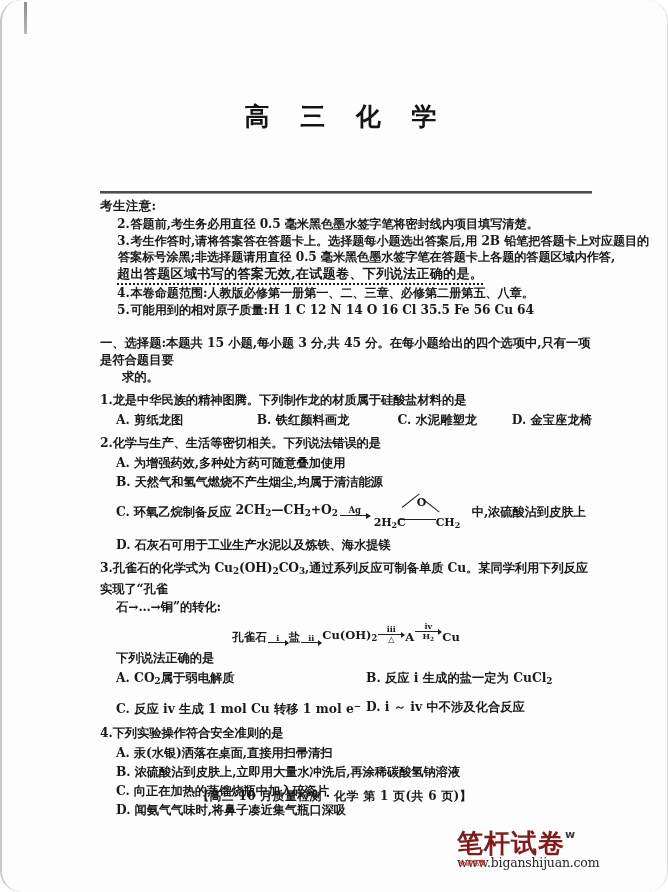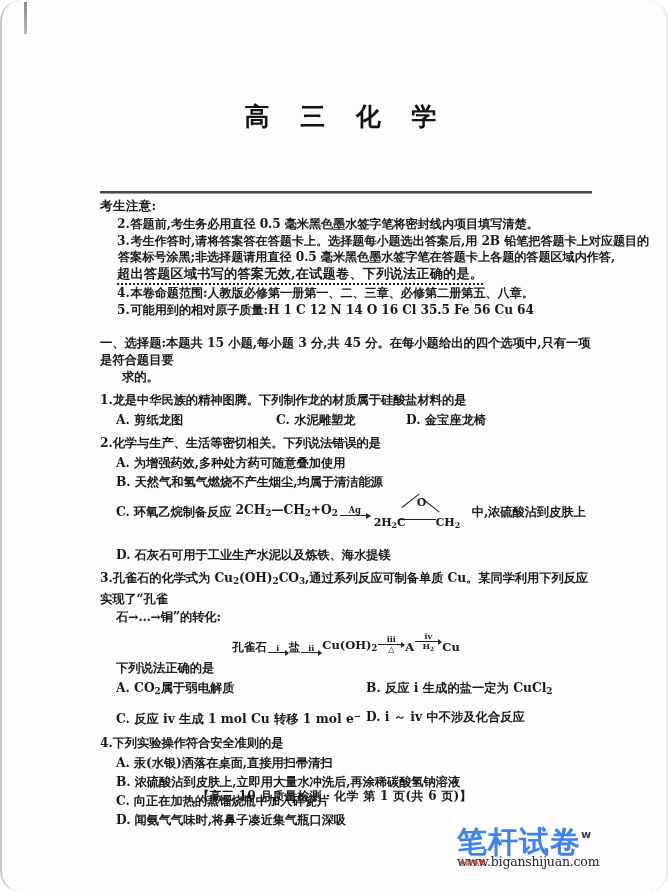--- a/index.html
+++ b/index.html
@@ -249,23 +249,23 @@
     letter-spacing: 0.3px;
   }
   .watermark {
     position: absolute;
     right: 10px;
     top: 828px;
     width: 200px;
     text-align: left;
   }
   .wm-brand {
-    font-size: 30px;
-    font-weight: bold;
-    color: #3b82f6;
+    font-size: 26px;
+    font-weight: bold;
+    color: #7f1d1d;
     letter-spacing: 1px;
     font-family: "DejaVu Sans", "Liberation Sans", sans-serif;
     line-height: 28px;
     display: inline-block;
   }
   .wm-tm {
     font-size: 11px;
     font-weight: bold;
     color: #3a3a3a;
     vertical-align: 14px;
@@ -318,20 +318,24 @@
     </div>
 
     <div class="question">
       <div class="q-stem">
         <span>1.</span><span>龙是中华民族的精神图腾。下列制作龙的材质属于硅酸盐材料的是</span>
       </div>
       <div class="opts-inline">
         <div class="opt opt-a-w">
           <span>A.</span>
           <span>剪纸龙图</span>
+        </div>
+        <div class="opt opt-b-w">
+          <span>B.</span>
+          <span>铁红颜料画龙</span>
         </div>
         <div class="opt opt-c-w">
           <span>C.</span>
           <span>水泥雕塑龙</span>
         </div>
         <div class="opt">
           <span>D.</span>
           <span>金宝座龙椅</span>
         </div>
       </div>
@@ -361,21 +365,21 @@
             <span class="atom-o">O</span>
             <span class="bond-left"></span>
             <span class="bond-right"></span>
             <span class="bond-base"></span>
             <span class="atom-l"><span>2H</span><span class="sub">2</span><span>C</span></span>
             <span class="atom-r"><span>CH</span><span class="sub">2</span></span>
           </span>
           <span>中,浓硫酸沾到皮肤上</span>
         </div>
 
-        <div class="opt" style="margin-top:16px;">
+        <div class="opt" style="margin-top:6px;">
           <span>D.</span>
           <span>石灰石可用于工业生产水泥以及炼铁、海水提镁</span>
         </div>
       </div>
     </div>
 
     <div class="question" style="margin-top:5px;">
       <div class="q-stem">
         <span>3.</span><span>孔雀石的化学式为 Cu</span><span class="sub">2</span><span>(OH)</span><span class="sub">2</span><span>CO</span><span class="sub">3</span><span>,通过系列反应可制备单质 Cu。某同学利用下列反应实现了“孔雀</span>
         <span class="cont2">石→…→铜”的转化:</span>

